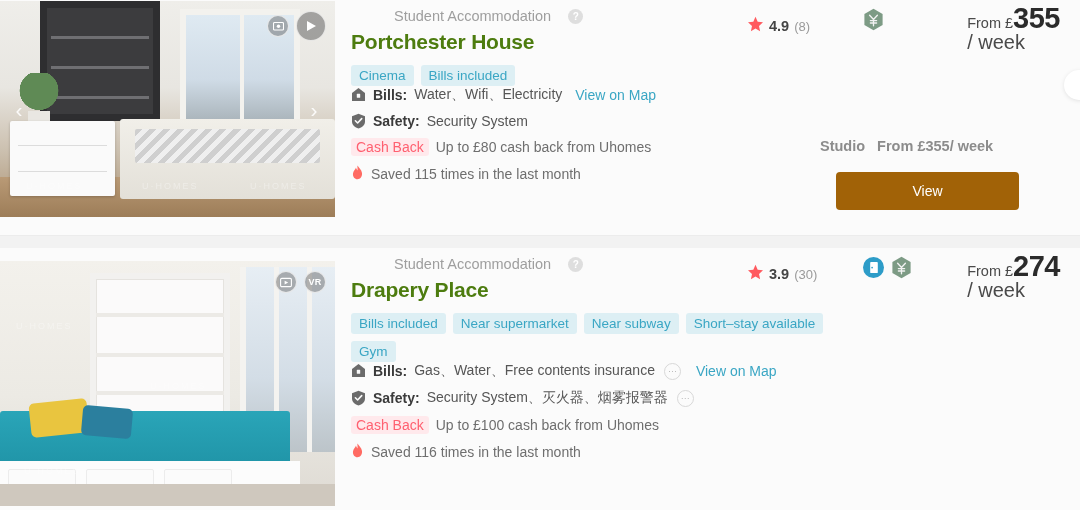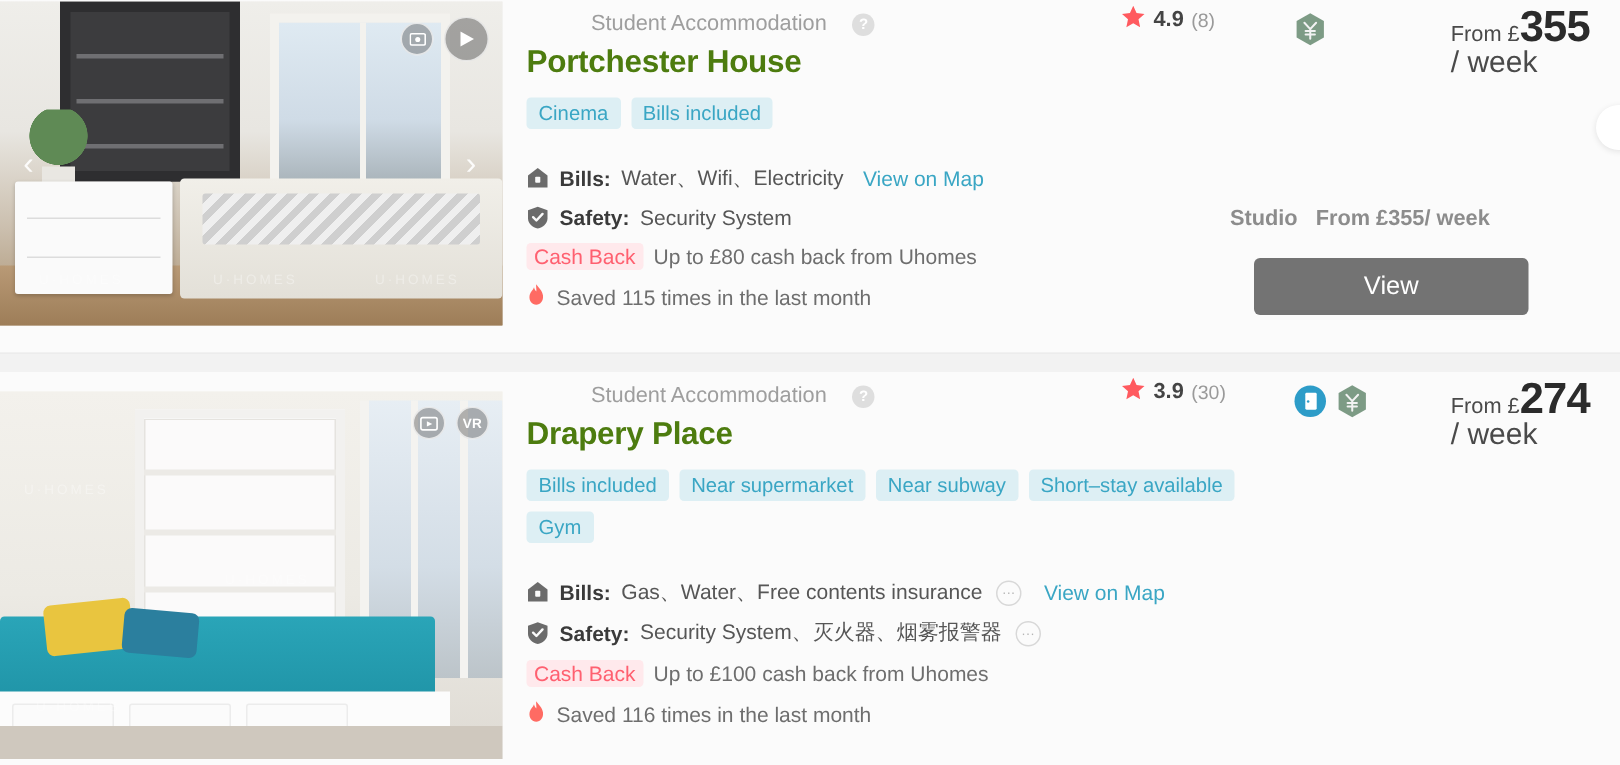--- a/index.html
+++ b/index.html
@@ -83,56 +83,56 @@
 
   
   .info{flex:1;padding:8px 0 0 16px;position:relative;min-width:0;}
   .subtitle{display:flex;align-items:center;gap:17px;color:#9e9e9e;font-size:14.5px;margin-left:43px;}
   .qmark{width:15px;height:15px;border-radius:50%;background:#dedede;color:#fff;
       font-size:10px;font-weight:bold;display:flex;align-items:center;justify-content:center;}
   .title{font-size:21px;font-weight:bold;color:#4d7c0f;margin-top:6px;letter-spacing:-.2px;}
   .tags{display:flex;flex-wrap:wrap;gap:7px;margin-top:11px;}
   .tag{background:#ddeff4;color:#3aa6c4;font-size:13.5px;padding:3px 8px;border-radius:3px;
       white-space:nowrap;}
-  .rows{margin-top:24px;}
+  .rows{margin-top:0;}
   .row{display:flex;align-items:center;gap:7px;margin-bottom:9px;font-size:14px;color:#565656;}
   .ico-house,.ico-shield{width:15px;height:16px;flex:0 0 15px;position:relative;}
   .ico-house svg,.ico-shield svg{display:block;}
   .lbl{font-weight:bold;color:#3a3a3a;}
   .dots{display:inline-flex;align-items:center;justify-content:center;width:15px;height:15px;
       border-radius:50%;border:1px solid #d8d8d8;color:#b5b5b5;font-size:9px;line-height:1;
       margin:0 2px;}
   .maplink{color:#3aa6c4;margin-left:6px;cursor:pointer;}
   .cb-badge{background:#ffe9ec;color:#ff6070;font-size:14px;padding:1px 5px;border-radius:3px;
       font-weight:500;}
   .flame{color:#ff6b63;font-size:15px;line-height:1;}
   .saved{color:#6e6e6e;font-size:14px;}
 
   
   .right{flex:0 0 255px;width:255px;position:relative;padding-top:8px;}
-  .rating{display:flex;align-items:center;gap:5px;position:absolute;left:-78px;top:3px;}
+  .rating{display:flex;align-items:center;gap:5px;position:absolute;left:-78px;top:16px;}
   .star{color:#ff5a5f;font-size:17px;line-height:1;}
   .rate-val{font-size:14.5px;font-weight:bold;color:#444;}
   .rate-cnt{font-size:13px;color:#9a9a9a;font-weight:normal;}
   .badges{position:absolute;left:38px;top:8px;display:flex;align-items:center;gap:7px;}
   .hexbadge{width:21px;height:23px;}
   .circbadge{width:21px;height:21px;border-radius:50%;background:#2d9cc8;
       display:flex;align-items:center;justify-content:center;}
   .price{position:absolute;right:20px;top:2px;text-align:right;color:#2b2b2b;}
   .price .from{font-size:14.5px;color:#4a4a4a;}
   .price .amt{font-size:29px;font-weight:bold;letter-spacing:-.5px;}
   .price .per{font-size:20px;color:#4a4a4a;display:block;margin-top:-4px;text-align:left;}
 
   .roomtypes{position:absolute;right:0;width:260px;}
   #card-0 .roomtypes{top:136px;font-weight:bold;}
   .rt{font-size:14.5px;color:#8c8c8c;white-space:nowrap;overflow:hidden;line-height:21px;
       display:flex;gap:12px;}
   .rt .rt-name{min-width:0;}
-  .view-btn{position:absolute;left:11px;width:183px;height:38px;background:#737373;
-      border-radius:4px;color:#fff;font-size:17px;display:flex;align-items:center;
+  .view-btn{position:absolute;left:11px;width:183px;height:38px;background:#a16207;
+      border-radius:4px;color:#fff;font-size:14px;display:flex;align-items:center;
       justify-content:center;cursor:pointer;}
   #card-0 .view-btn{top:172px;}
 
   .fav{position:absolute;right:-14px;width:30px;height:30px;border-radius:50%;background:#fff;
       box-shadow:0 1px 4px rgba(0,0,0,.10);}
   #fav-0{top:70px;}
 
   .divider{position:absolute;left:0;width:1080px;height:1px;background:#ececec;}
 </style>
 </head>

